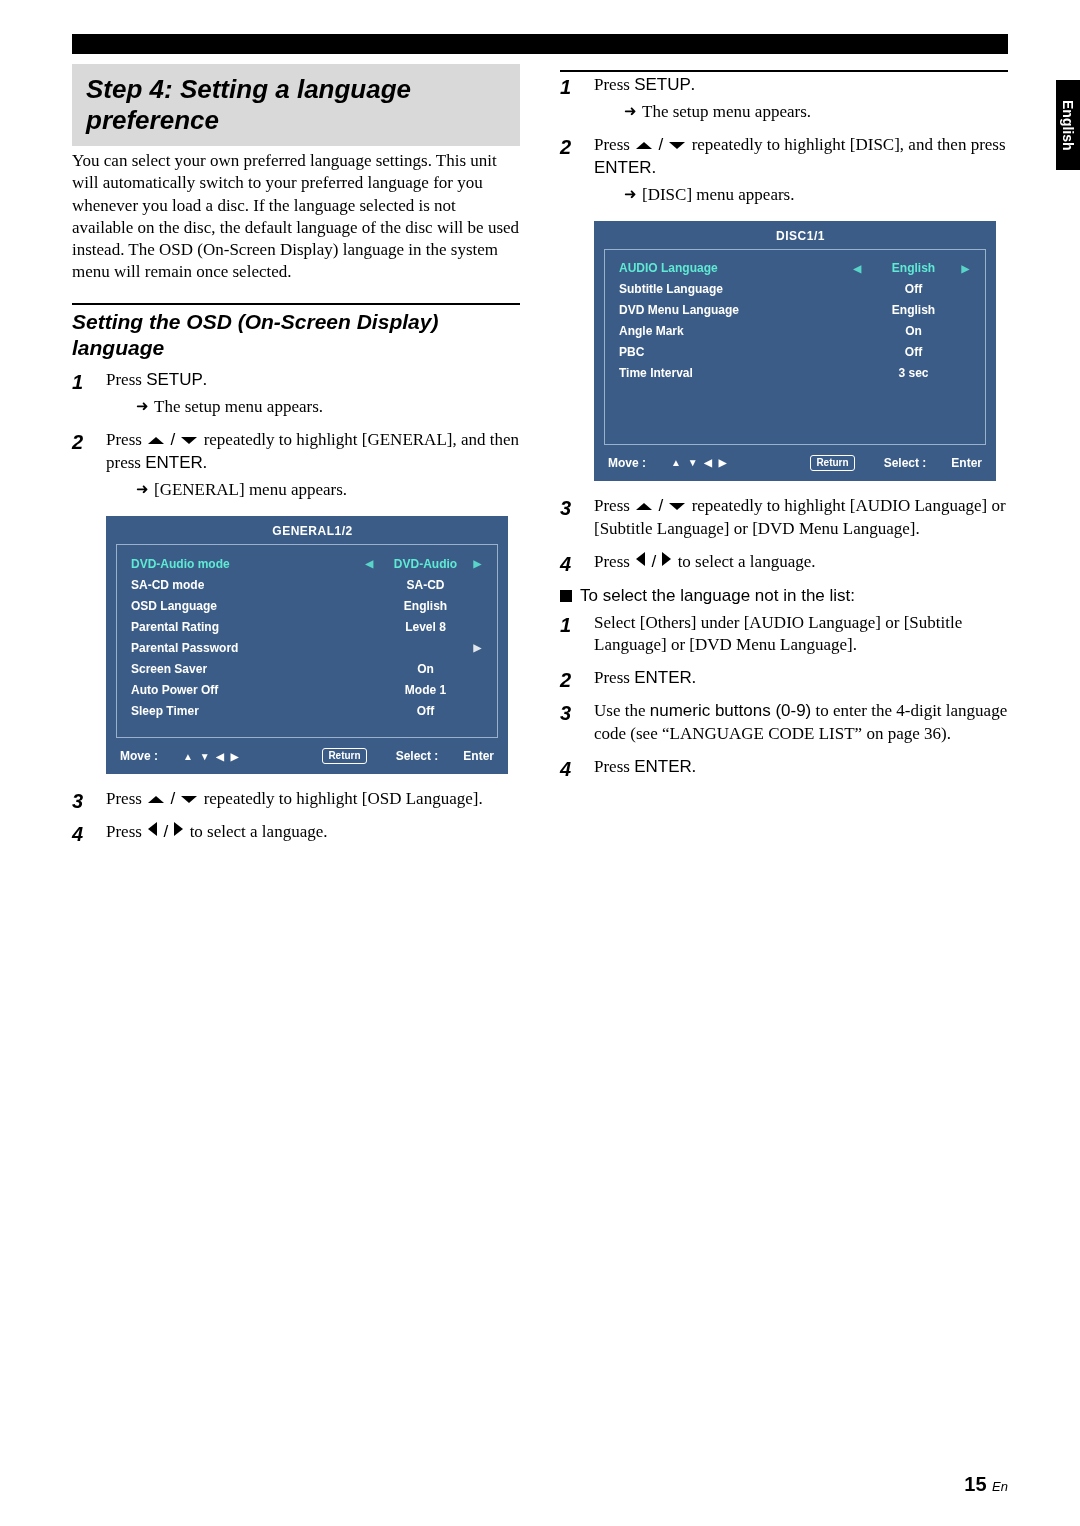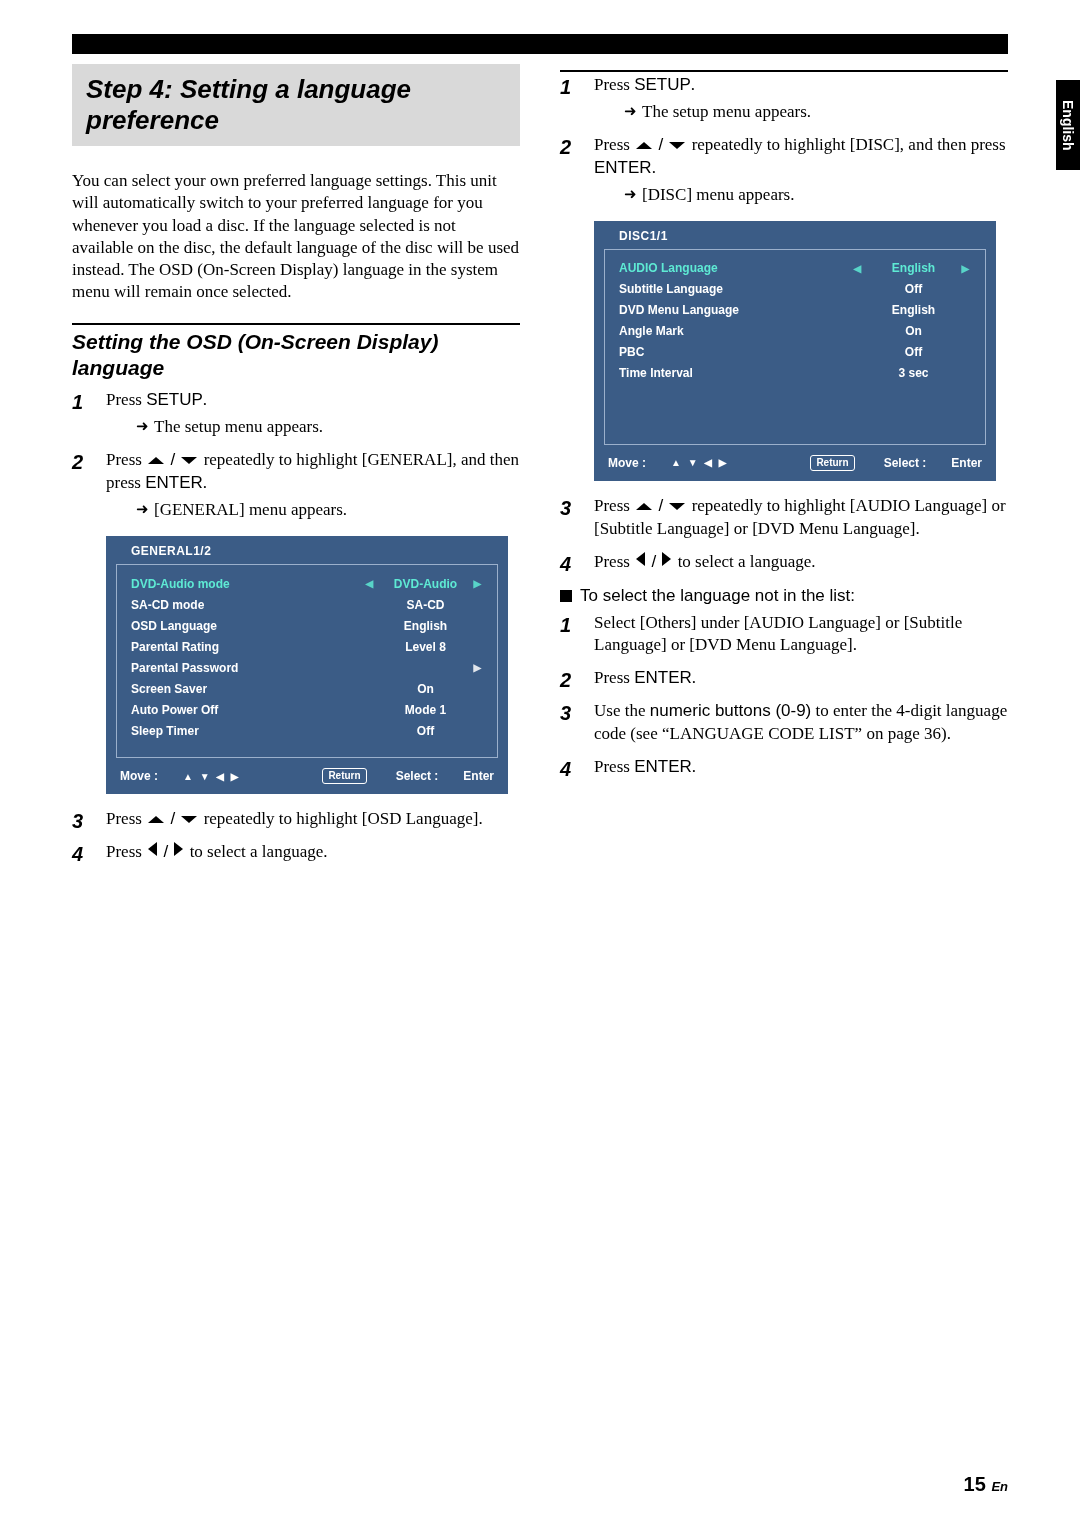--- a/index.html
+++ b/index.html
@@ -55,21 +55,21 @@
     display: flex;
     gap: 40px;
   }
   .col {
     flex: 1;
     min-width: 0;
   }
   .step-title-box {
     background: #d9d9d9;
     padding: 10px 14px;
-    margin-bottom: 24px;
+    margin-bottom: 4px;
   }
   .step-title {
     font-family: Arial, sans-serif;
     font-size: 26px;
     font-weight: bold;
     font-style: italic;
     line-height: 1.2;
   }
   .intro-text {
     font-size: 17px;
@@ -160,21 +160,21 @@
   .osd {
     margin: 14px 12px 14px 34px;
     background: #3b5c86;
     color: #fff;
     font-family: Arial, sans-serif;
     font-size: 12px;
     font-weight: bold;
   }
   .osd .hdr {
     display: flex;
-    justify-content: flex-start;
+    justify-content: center;
     padding: 8px 14px 6px 14px;
     font-size: 12px;
     letter-spacing: 0.5px;
     margin-left: 11px;
   }
   .osd .body-pad {
     position: relative;
     border: 1px solid #9bb0cc;
     margin: 0 10px 6px 10px;
     padding: 8px 0 16px 0;
@@ -215,21 +215,21 @@
   }
 
   .page-number {
     position: absolute;
     right: 72px;
     bottom: 30px;
     font-family: Arial, sans-serif;
     font-weight: bold;
     font-size: 20px;
   }
-  .page-number .en { font-style: italic; font-size: 13px; font-weight: bold; }
+  .page-number .en { font-style: italic; font-size: 13px; font-weight: normal; }
 </style>
 </head>
 <body>
 
 <div class="page">
   <div class="black-bar">
     <span class="label">GETTING STARTED</span>
   </div>
 
   <div class="lang-tab">English</div>

